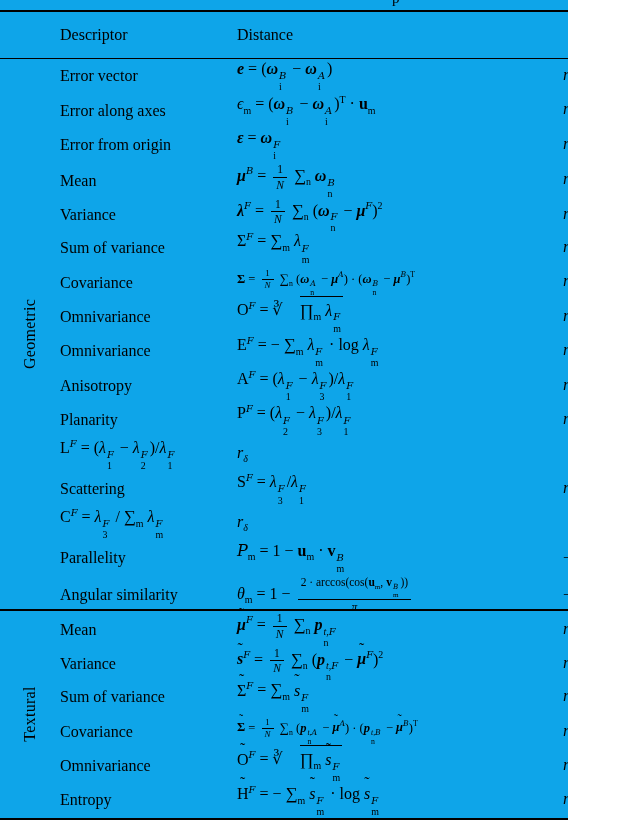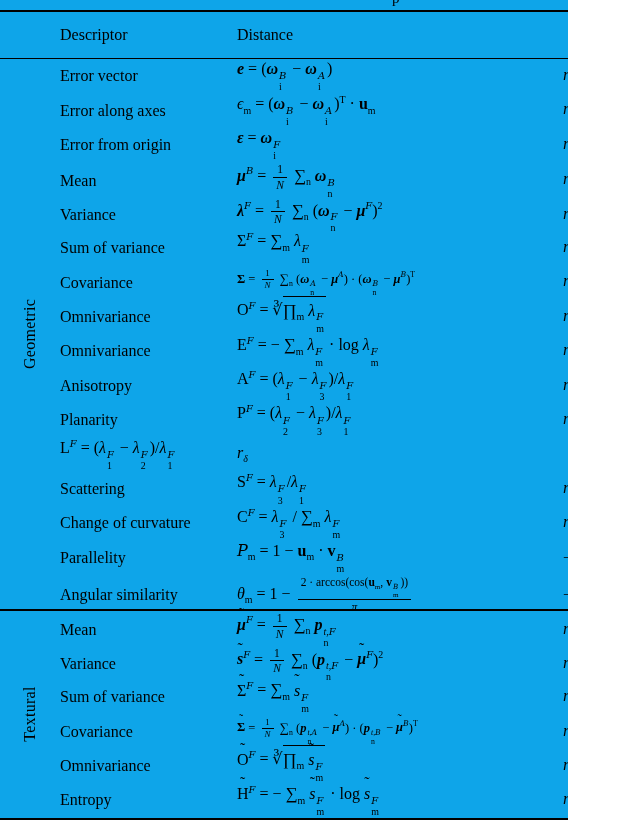--- a/index.html
+++ b/index.html
@@ -21,21 +21,21 @@
   .v{font-style:italic;font-weight:bold;}
   .c{font-style:italic;font-family:"DejaVu Serif","DejaVu Sans",serif;}
   sub,sup{font-size:0.62em;}
   .ss{display:inline-flex;flex-direction:column;vertical-align:-0.5em;font-size:0.62em;
       line-height:1.12;text-align:left;margin-left:1px;margin-right:2px;}
   .ss .t,.ss .b{display:block;min-height:1em;}
   .frac{display:inline-flex;flex-direction:column;vertical-align:middle;text-align:center;
         font-size:0.72em;line-height:1.25;margin:0 3px;}
   .fn{border-bottom:1px solid #000;padding:0 3px;display:block;}
   .fd{padding:0 3px;display:block;}
-  .ov{border-top:1.2px solid #000;padding-top:5px;}
+  .ov{border-top:1.2px solid #000;padding-top:5px;margin-left:17px;}
   .op{font-size:1.05em;}
   .tld{position:relative;}
   .tld::after{content:"\02DC";position:absolute;left:0;right:0;top:-0.6em;text-align:center;
               font-weight:normal;font-style:normal;font-size:1em;line-height:1;}
 </style>
 </head>
 <body>
 
 <div class="page">
   <div class="cap">
@@ -193,21 +193,20 @@
             <div class="cell def">S<sup><span class="c">F</span></sup> = <span class="it">λ</span><span class="ss">
                 <span class="t"><span class="c">F</span></span>
                 <span class="b">3</span>
               </span>/<span class="it">λ</span><span class="ss">
                 <span class="t"><span class="c">F</span></span>
                 <span class="b">1</span>
               </span></div>
             <div class="cell dist"><span class="it">r</span><sub><span class="it">δ</span></sub></div>
           </div>
           <div class="row">
-            <div class="cell desc">Change of curvature</div>
             <div class="cell def">C<sup><span class="c">F</span></sup> = <span class="it">λ</span><span class="ss">
                 <span class="t"><span class="c">F</span></span>
                 <span class="b">3</span>
               </span> / <span class="op">∑</span><sub>m</sub> <span class="it">λ</span><span class="ss">
                 <span class="t"><span class="c">F</span></span>
                 <span class="b">m</span>
               </span></div>
             <div class="cell dist"><span class="it">r</span><sub><span class="it">δ</span></sub></div>
           </div>
           <div class="row">

